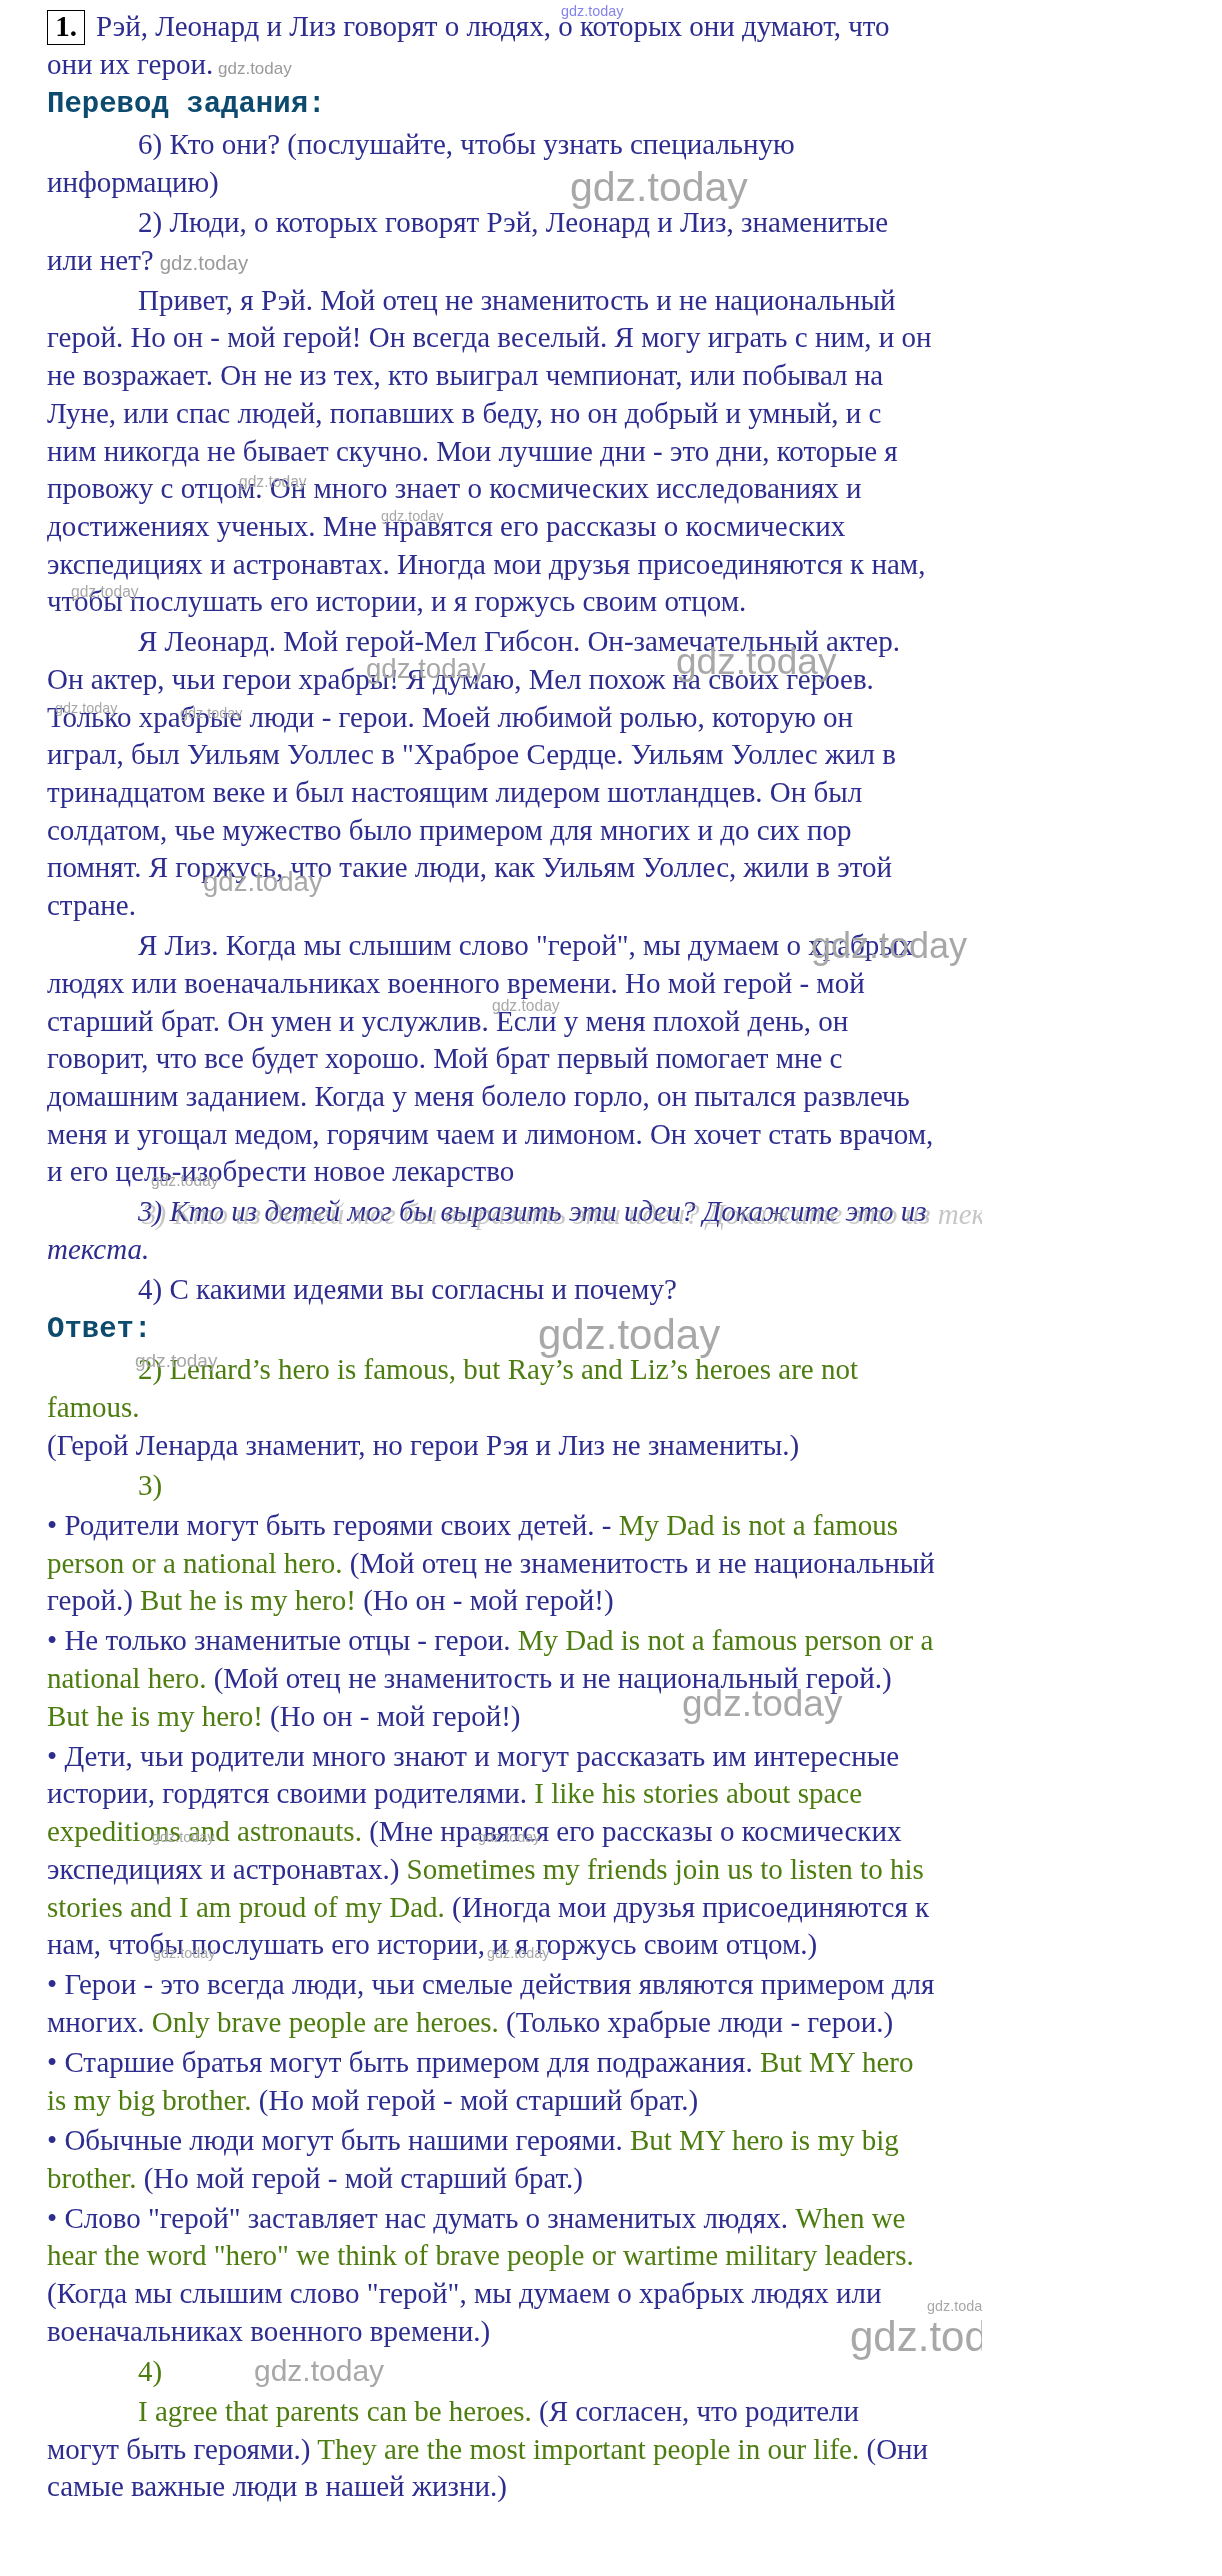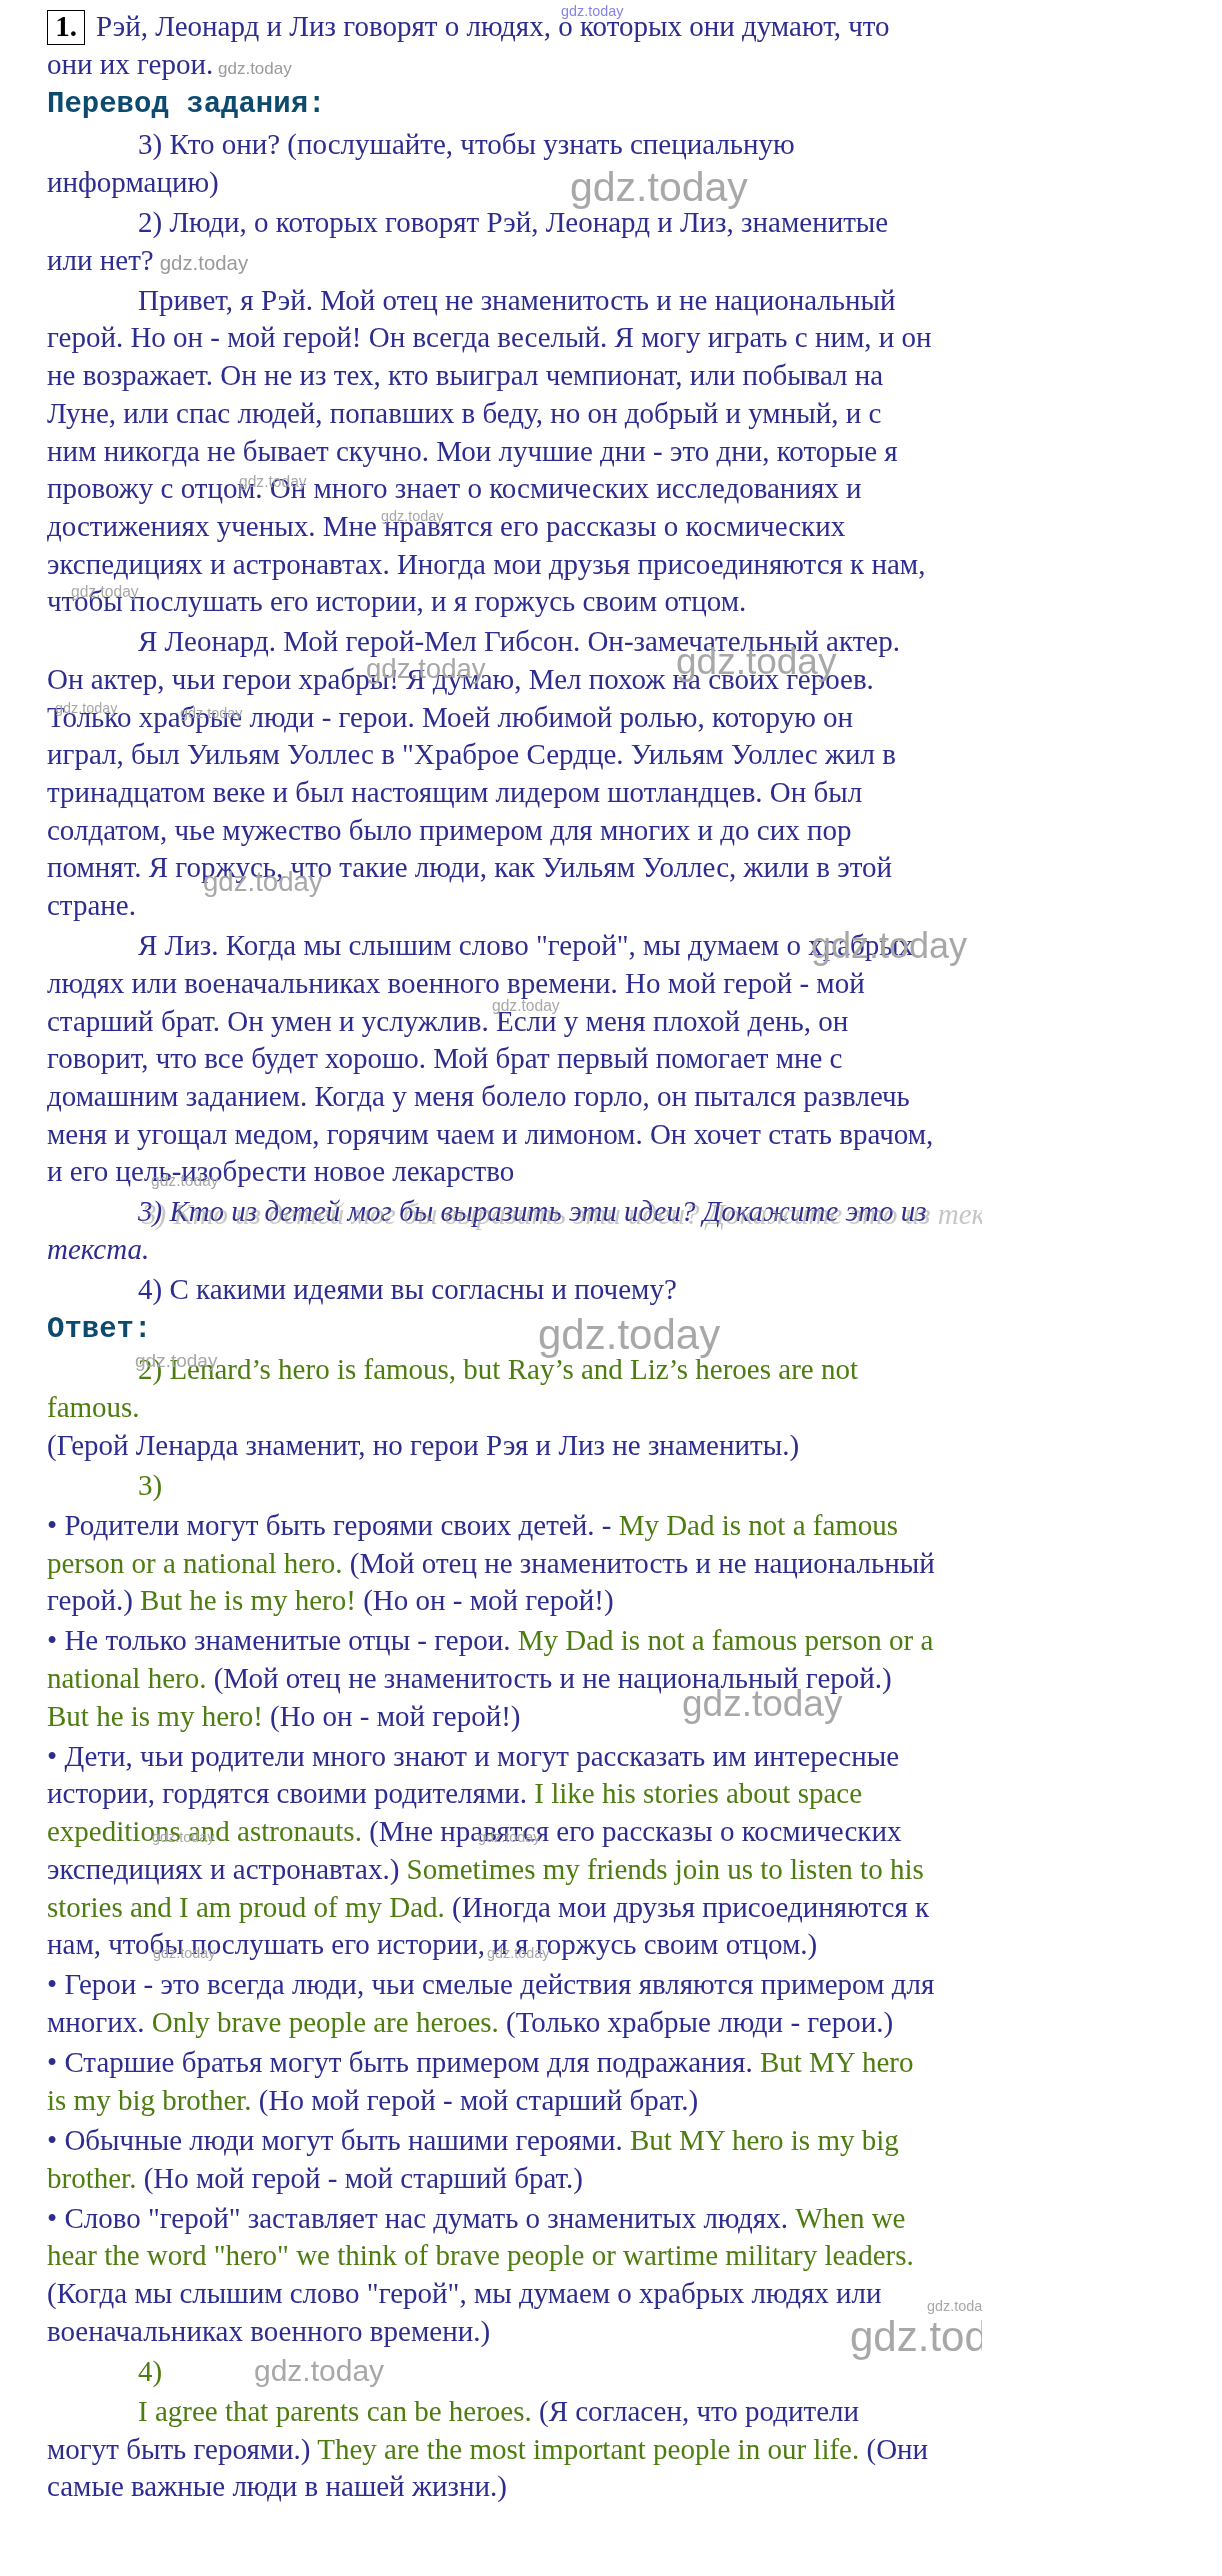--- a/index.html
+++ b/index.html
@@ -109,21 +109,21 @@
   <div class="wm" style="left:850px;top:2310px;font-size:42px">gdz.today</div>
   <div class="wm" style="left:254px;top:2351px;font-size:30px">gdz.today</div>
 
 
   <p class="para blue">
     <span class="numbox">1.</span><span>Рэй, Леонард и Лиз говорят о людях, о которых они думают, что они их герои.</span><span class="wm-inline">gdz.today</span>
   </p>
 
   <p class="para bold-black">Перевод задания:</p>
 
-  <p class="para indent blue">3) Кто они? (послушайте, чтобы узнать специальную информацию)</p>
+  <p class="para indent blue">6) Кто они? (послушайте, чтобы узнать специальную информацию)</p>
   <p class="para indent blue"><span>2) Люди, о которых говорят Рэй, Леонард и Лиз, знаменитые или нет?</span><span class="wm-inline2">gdz.today</span></p>
 
   <p class="para indent blue">Привет, я Рэй. Мой отец не знаменитость и не национальный герой. Но он - мой герой! Он всегда веселый. Я могу играть с ним, и он не возражает. Он не из тех, кто выиграл чемпионат, или побывал на Луне, или спас людей, попавших в беду, но он добрый и умный, и с ним никогда не бывает скучно. Мои лучшие дни - это дни, которые я провожу с отцом. Он много знает о космических исследованиях и достижениях ученых. Мне нравятся его рассказы о космических экспедициях и астронавтах. Иногда мои друзья присоединяются к нам, чтобы послушать его истории, и я горжусь своим отцом.</p>
   <p class="para indent blue">Я Леонард. Мой герой-Мел Гибсон. Он-замечательный актер. Он актер, чьи герои храбры! Я думаю, Мел похож на своих героев. Только храбрые люди - герои. Моей любимой ролью, которую он играл, был Уильям Уоллес в "Храброе Сердце. Уильям Уоллес жил в тринадцатом веке и был настоящим лидером шотландцев. Он был солдатом, чье мужество было примером для многих и до сих пор помнят. Я горжусь, что такие люди, как Уильям Уоллес, жили в этой стране.</p>
   <p class="para indent blue">Я Лиз. Когда мы слышим слово "герой", мы думаем о храбрых людях или военачальниках военного времени. Но мой герой - мой старший брат. Он умен и услужлив. Если у меня плохой день, он говорит, что все будет хорошо. Мой брат первый помогает мне с домашним заданием. Когда у меня болело горло, он пытался развлечь меня и угощал медом, горячим чаем и лимоном. Он хочет стать врачом, и его цель-изобрести новое лекарство</p>
 
   <p class="para indent blue overlap">
     <span class="ghost" aria-hidden="true">3) Кто из детей мог бы выразить эти идеи? Докажите это из текста.</span><span>3) Кто из детей мог бы выразить эти идеи? Докажите это из текста.</span>
   </p>
   <p class="para indent blue">4) С какими идеями вы согласны и почему?</p>

